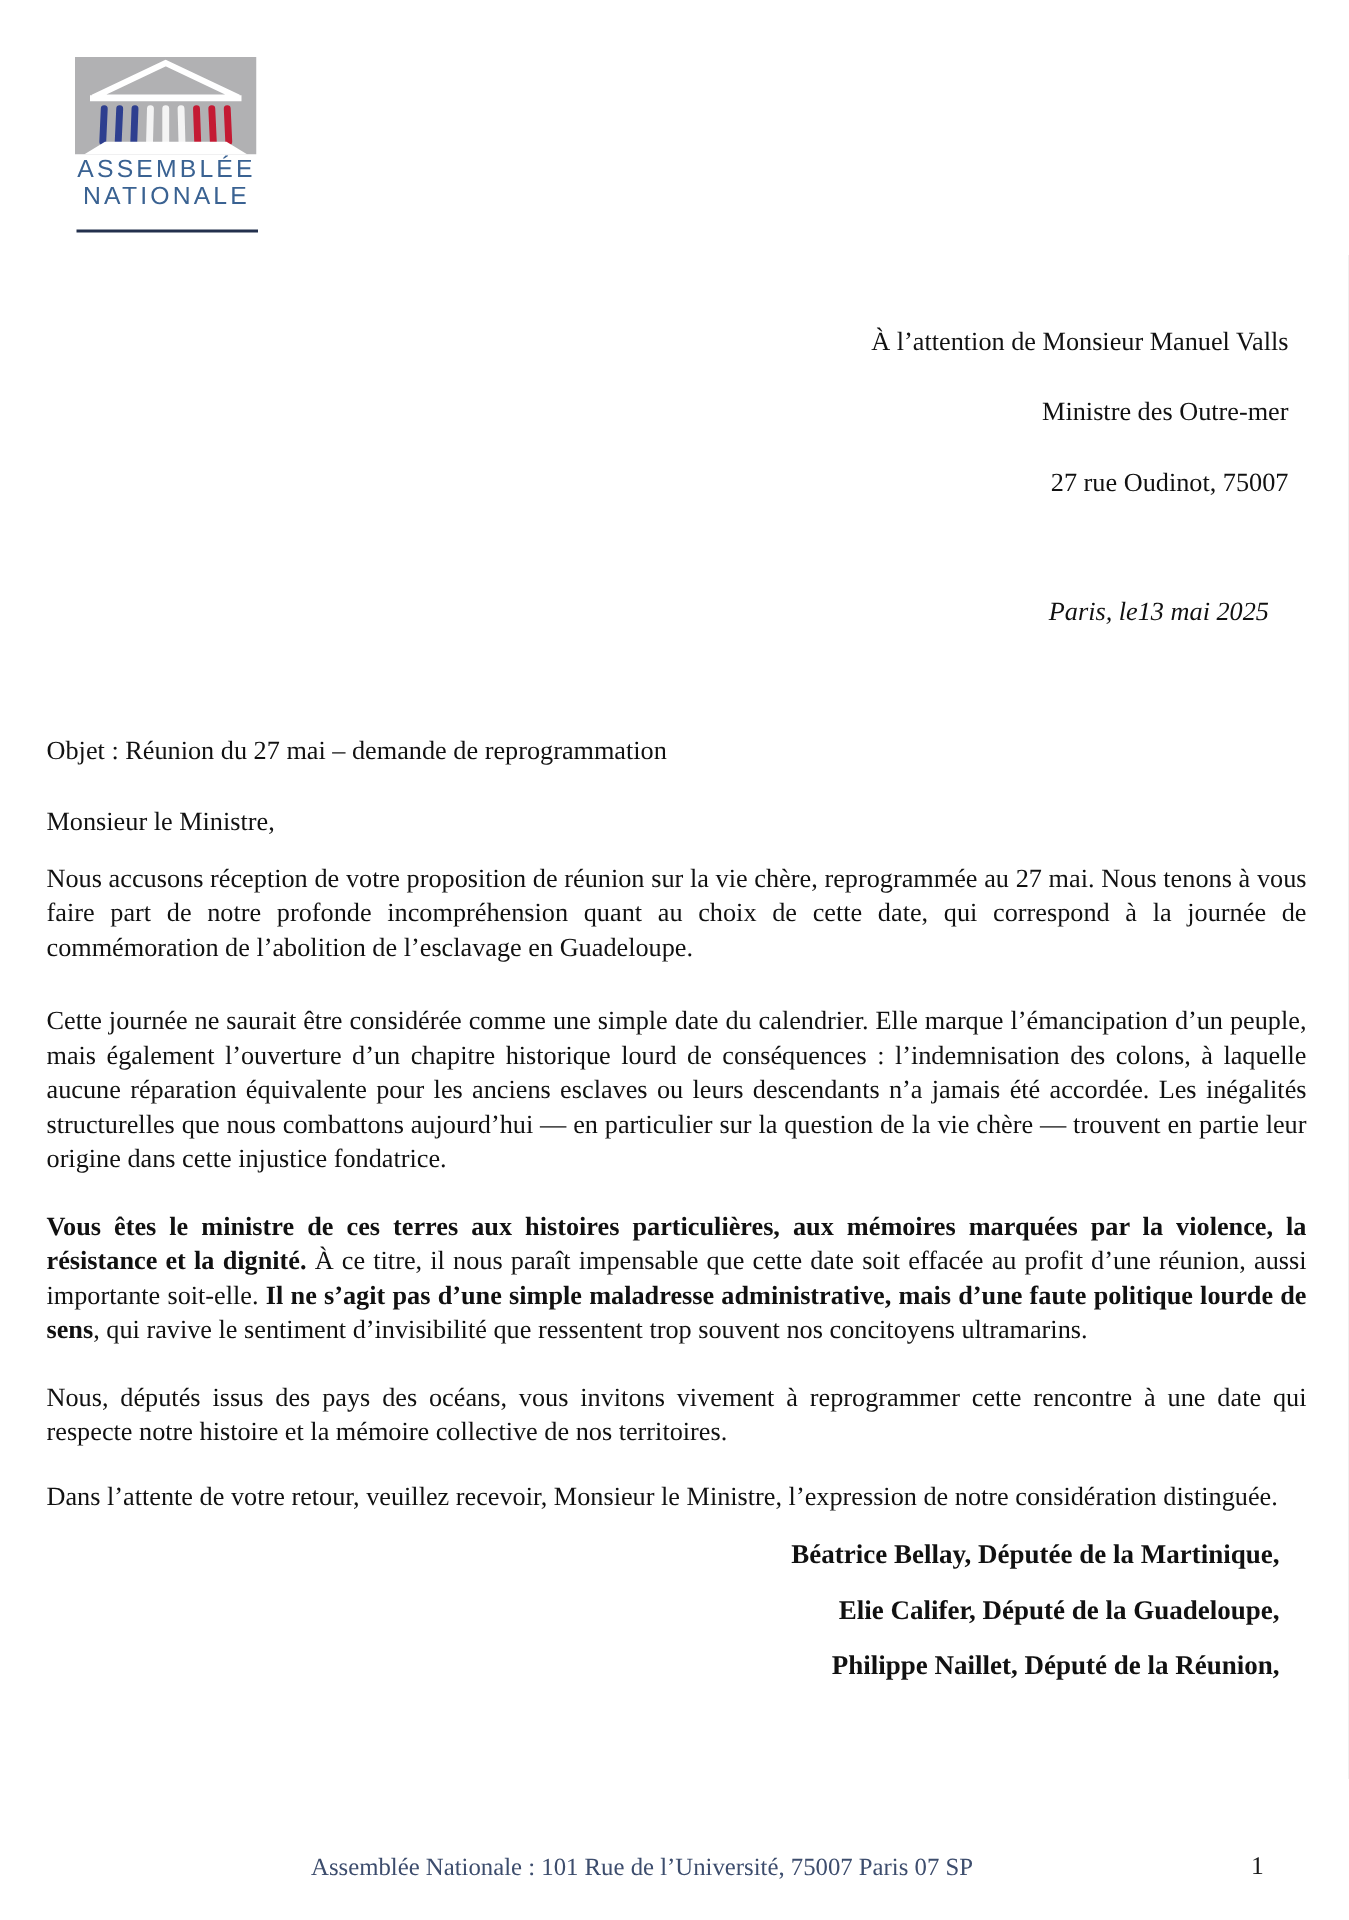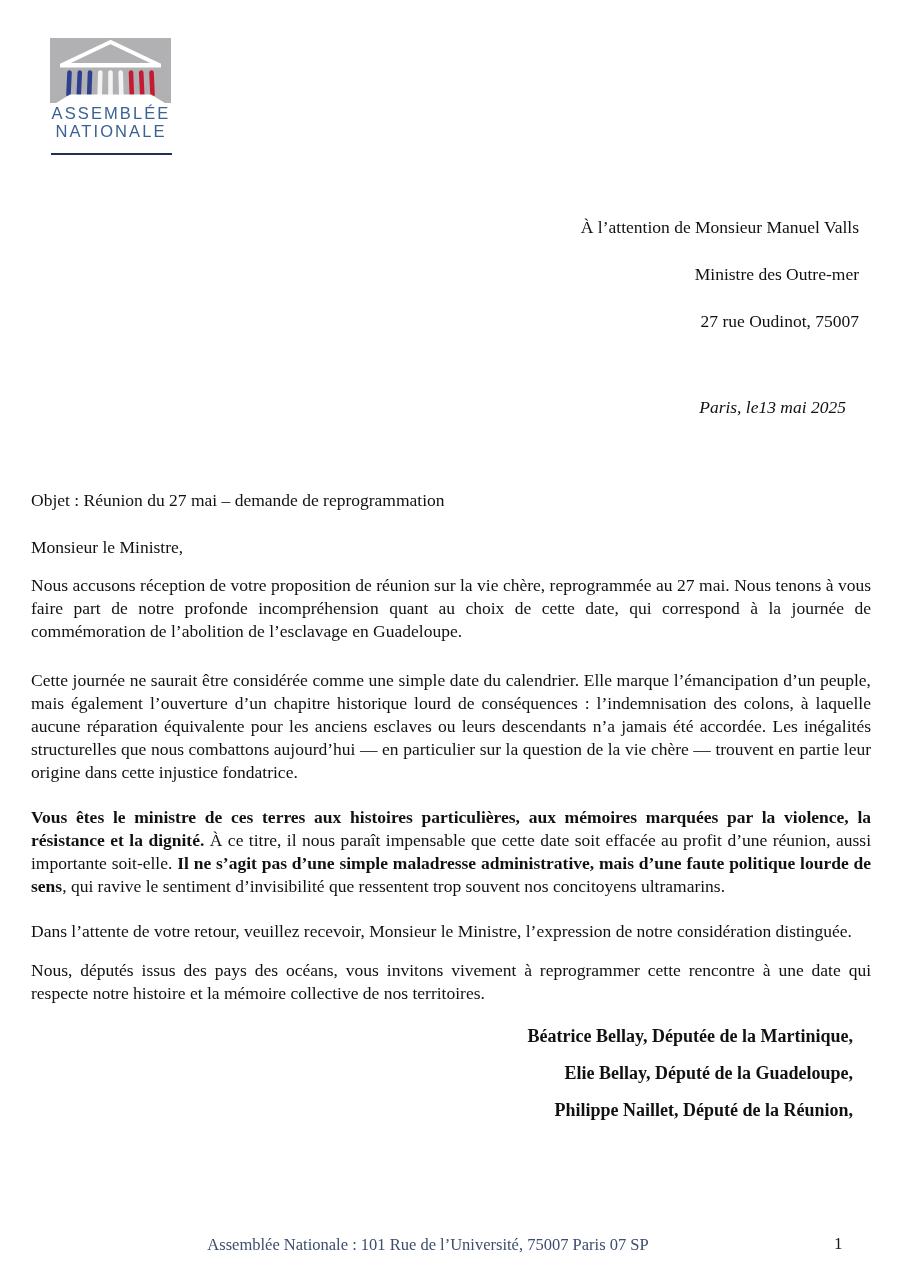--- a/index.html
+++ b/index.html
@@ -139,26 +139,26 @@
 
   <div class="dateline">Paris, le13 mai 2025</div>
 
   <div class="letter-body">
     <p class="subject">Objet : Réunion du 27 mai – demande de reprogrammation</p>
     <p class="salutation">Monsieur le Ministre,</p>
 
     <p class="para p1">Nous accusons réception de votre proposition de réunion sur la vie chère, reprogrammée au 27 mai. Nous tenons à vous faire part de notre profonde incompréhension quant au choix de cette date, qui correspond à la journée de commémoration de l’abolition de l’esclavage en Guadeloupe.</p>
     <p class="para p2">Cette journée ne saurait être considérée comme une simple date du calendrier. Elle marque l’émancipation d’un peuple, mais également l’ouverture d’un chapitre historique lourd de conséquences : l’indemnisation des colons, à laquelle aucune réparation équivalente pour les anciens esclaves ou leurs descendants n’a jamais été accordée. Les inégalités structurelles que nous combattons aujourd’hui — en particulier sur la question de la vie chère — trouvent en partie leur origine dans cette injustice fondatrice.</p>
     <p class="para p3"><span class="b">Vous êtes le ministre de ces terres aux histoires particulières, aux mémoires marquées par la violence, la résistance et la dignité.</span><span> À ce titre, il nous paraît impensable que cette date soit effacée au profit d’une réunion, aussi importante soit-elle. </span><span class="b">Il ne s’agit pas d’une simple maladresse administrative, mais d’une faute politique lourde de sens</span><span>, qui ravive le sentiment d’invisibilité que ressentent trop souvent nos concitoyens ultramarins.</span></p>
+    <p class="para p4">Nous, députés issus des pays des océans, vous invitons vivement à reprogrammer cette rencontre à une date qui respecte notre histoire et la mémoire collective de nos territoires.</p>
     <p class="para p5">Dans l’attente de votre retour, veuillez recevoir, Monsieur le Ministre, l’expression de notre considération distinguée.</p>
-    <p class="para p4">Nous, députés issus des pays des océans, vous invitons vivement à reprogrammer cette rencontre à une date qui respecte notre histoire et la mémoire collective de nos territoires.</p>
 
     <div class="signatures">
       <div class="sig-line">Béatrice Bellay, Députée de la Martinique,</div>
-      <div class="sig-line">Elie Bellay, Député de la Guadeloupe,</div>
+      <div class="sig-line">Elie Califer, Député de la Guadeloupe,</div>
       <div class="sig-line">Philippe Naillet, Député de la Réunion,</div>
     </div>
   </div>
 
   <div class="footer-address">Assemblée Nationale : 101 Rue de l’Université, 75007 Paris 07 SP</div>
   <div class="page-number">1</div>
 
 </div>
 
 </body></html>

